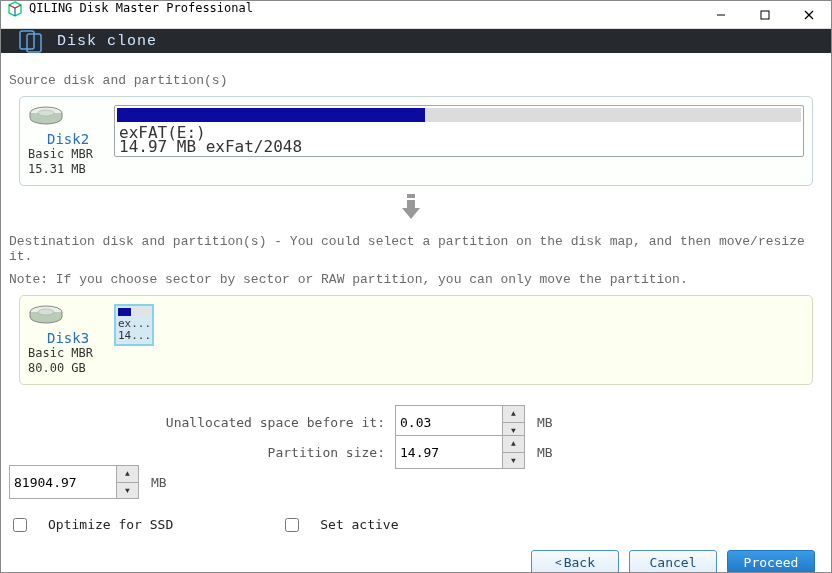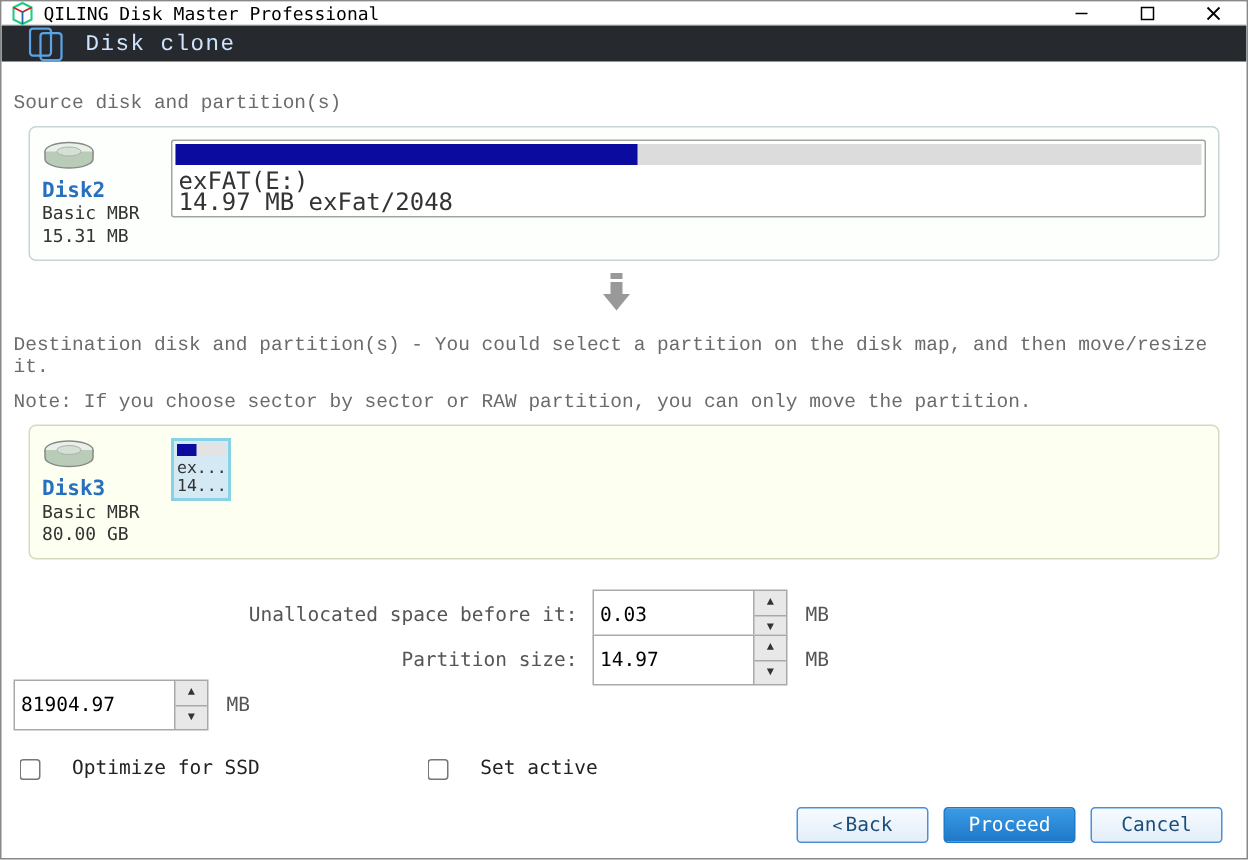--- a/index.html
+++ b/index.html
@@ -12,22 +12,21 @@
     width: 832px;
     height: 573px;
     border: 1px solid #888;
     display: flex;
     flex-direction: column;
   }
 
   
   .titlebar {
     display: flex;
-    align-items: center;
-    height: 16px;
+    height: 28px;
     padding: 0 0 0 6px;
     border-bottom: 1px solid #ddd;
     background: #fff;
   }
   .titlebar .icon { width: 16px; height: 16px; margin-right: 6px; display: inline-flex; align-items: center; justify-content: center;}
   .titlebar .title { font-size: 12px; color: #000; flex: 0 0 auto; }
   .titlebar .flex { flex: 1 1 auto; }
   .titlebar .winbtn {
     width: 44px; height: 28px;
     display: flex; align-items: center; justify-content: center;
@@ -83,21 +82,21 @@
   .diskbox .left {
     flex: 0 0 78px;
     display: flex;
     flex-direction: column;
     align-items: flex-start;
     font-size: 12px;
     color: #333;
     padding-left: 2px;
   }
   .diskbox .left .disk-icon { width: 36px; height: 24px; margin-bottom: 2px;}
-  .diskbox .left .diskname { color: #276fbf; font-weight: bold; font-family: "Consolas", monospace; font-size: 14px; }
+  .diskbox .left .diskname { color: #276fbf; font-weight: normal; font-family: "Consolas", monospace; font-size: 14px; margin-left: 19px; }
   .diskbox .left .basic, .diskbox .left .size { color: #333; font-family: "Consolas", monospace; font-size: 12px; line-height: 15px; }
 
   .diskbox .right {
     flex: 1 1 auto;
   }
 
   
   .partrow {
     border: 1px solid #9fa6a2;
     background: #fff;
@@ -412,19 +411,19 @@
     </label>
   </div>
 
 </div>
 
 <div class="buttonbar">
   <div class="btn">
     <span class="chev">&lt;</span>
     <span>Back</span>
   </div>
+  <div class="btn">
+    <span>Cancel</span>
+  </div>
   <div class="btn primary">
     <span>Proceed</span>
   </div>
-  <div class="btn">
-    <span>Cancel</span>
-  </div>
 </div>
 
 </body></html>

